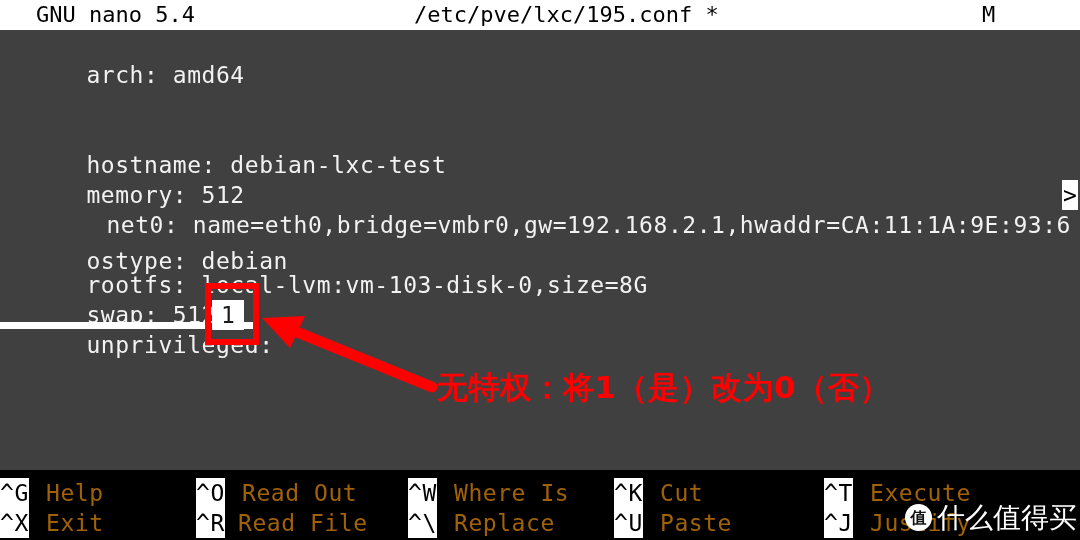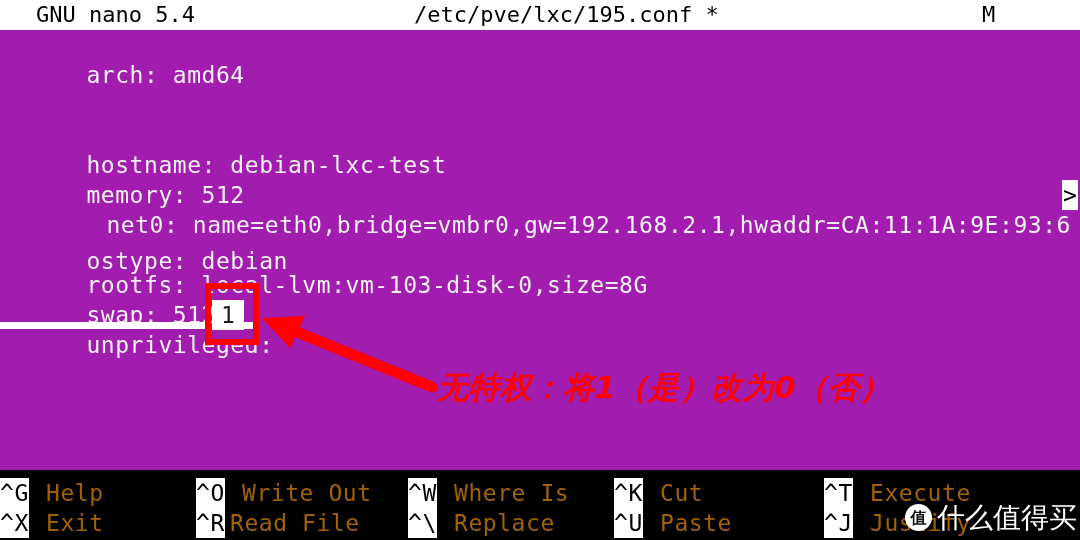--- a/index.html
+++ b/index.html
@@ -43,21 +43,21 @@
     white-space: pre;
   }
 
   
   .editor {
     position: absolute;
     left: 0;
     top: 30px;
     width: 1080px;
     height: 440px;
-    background: #a21caf;
+    background: #404040;
     overflow: hidden;
   }
   .line {
     position: absolute;
     left: 0;
     height: 30px;
     line-height: 30px;
     font-size: 23px;
     color: #f2f2f2;
     white-space: pre;
@@ -233,35 +233,35 @@
 
   </div>
 
   <div class="red-box" style="left:205px; top:283px; width:54px; height:62px;"></div>
 
   <svg class="arrow-svg" viewBox="0 0 1080 540">
     <line x1="432" y1="387" x2="282" y2="326" stroke="#ff0000" stroke-width="11" stroke-linecap="round"></line>
     <polygon points="262,318 305,316 290,348" fill="#ff0000"></polygon>
   </svg>
 
-  <div class="ann-text" style="left:437px; top:370px;font-style:italic;">无特权：将1（是）改为0（否）</div>
+  <div class="ann-text" style="left:437px; top:370px;">无特权：将1（是）改为0（否）</div>
 
   <div class="shortcutbar">
 
     <span class="sc sc-key" style="left:0px; top:0px;">^G</span>
     <span class="sc sc-label" style="left:46px; top:0px;">Help</span>
 
     <span class="sc sc-key" style="left:0px; top:30px;">^X</span>
     <span class="sc sc-label" style="left:46px; top:30px;">Exit</span>
 
     <span class="sc sc-key" style="left:196px; top:0px;">^O</span>
-    <span class="sc sc-label" style="left:242px; top:0px;">Write Out</span>
+    <span class="sc sc-label" style="left:242px; top:0px;">Read Out</span>
 
     <span class="sc sc-key" style="left:196px; top:30px;">^R</span>
-    <span class="sc sc-label" style="left:230px; top:30px;">Read File</span>
+    <span class="sc sc-label" style="left:238px; top:30px;">Read File</span>
 
     <span class="sc sc-key" style="left:408px; top:0px;">^W</span>
     <span class="sc sc-label" style="left:454px; top:0px;">Where Is</span>
 
     <span class="sc sc-key" style="left:408px; top:30px;">^\</span>
     <span class="sc sc-label" style="left:454px; top:30px;">Replace</span>
 
     <span class="sc sc-key" style="left:614px; top:0px;">^K</span>
     <span class="sc sc-label" style="left:660px; top:0px;">Cut</span>
 

